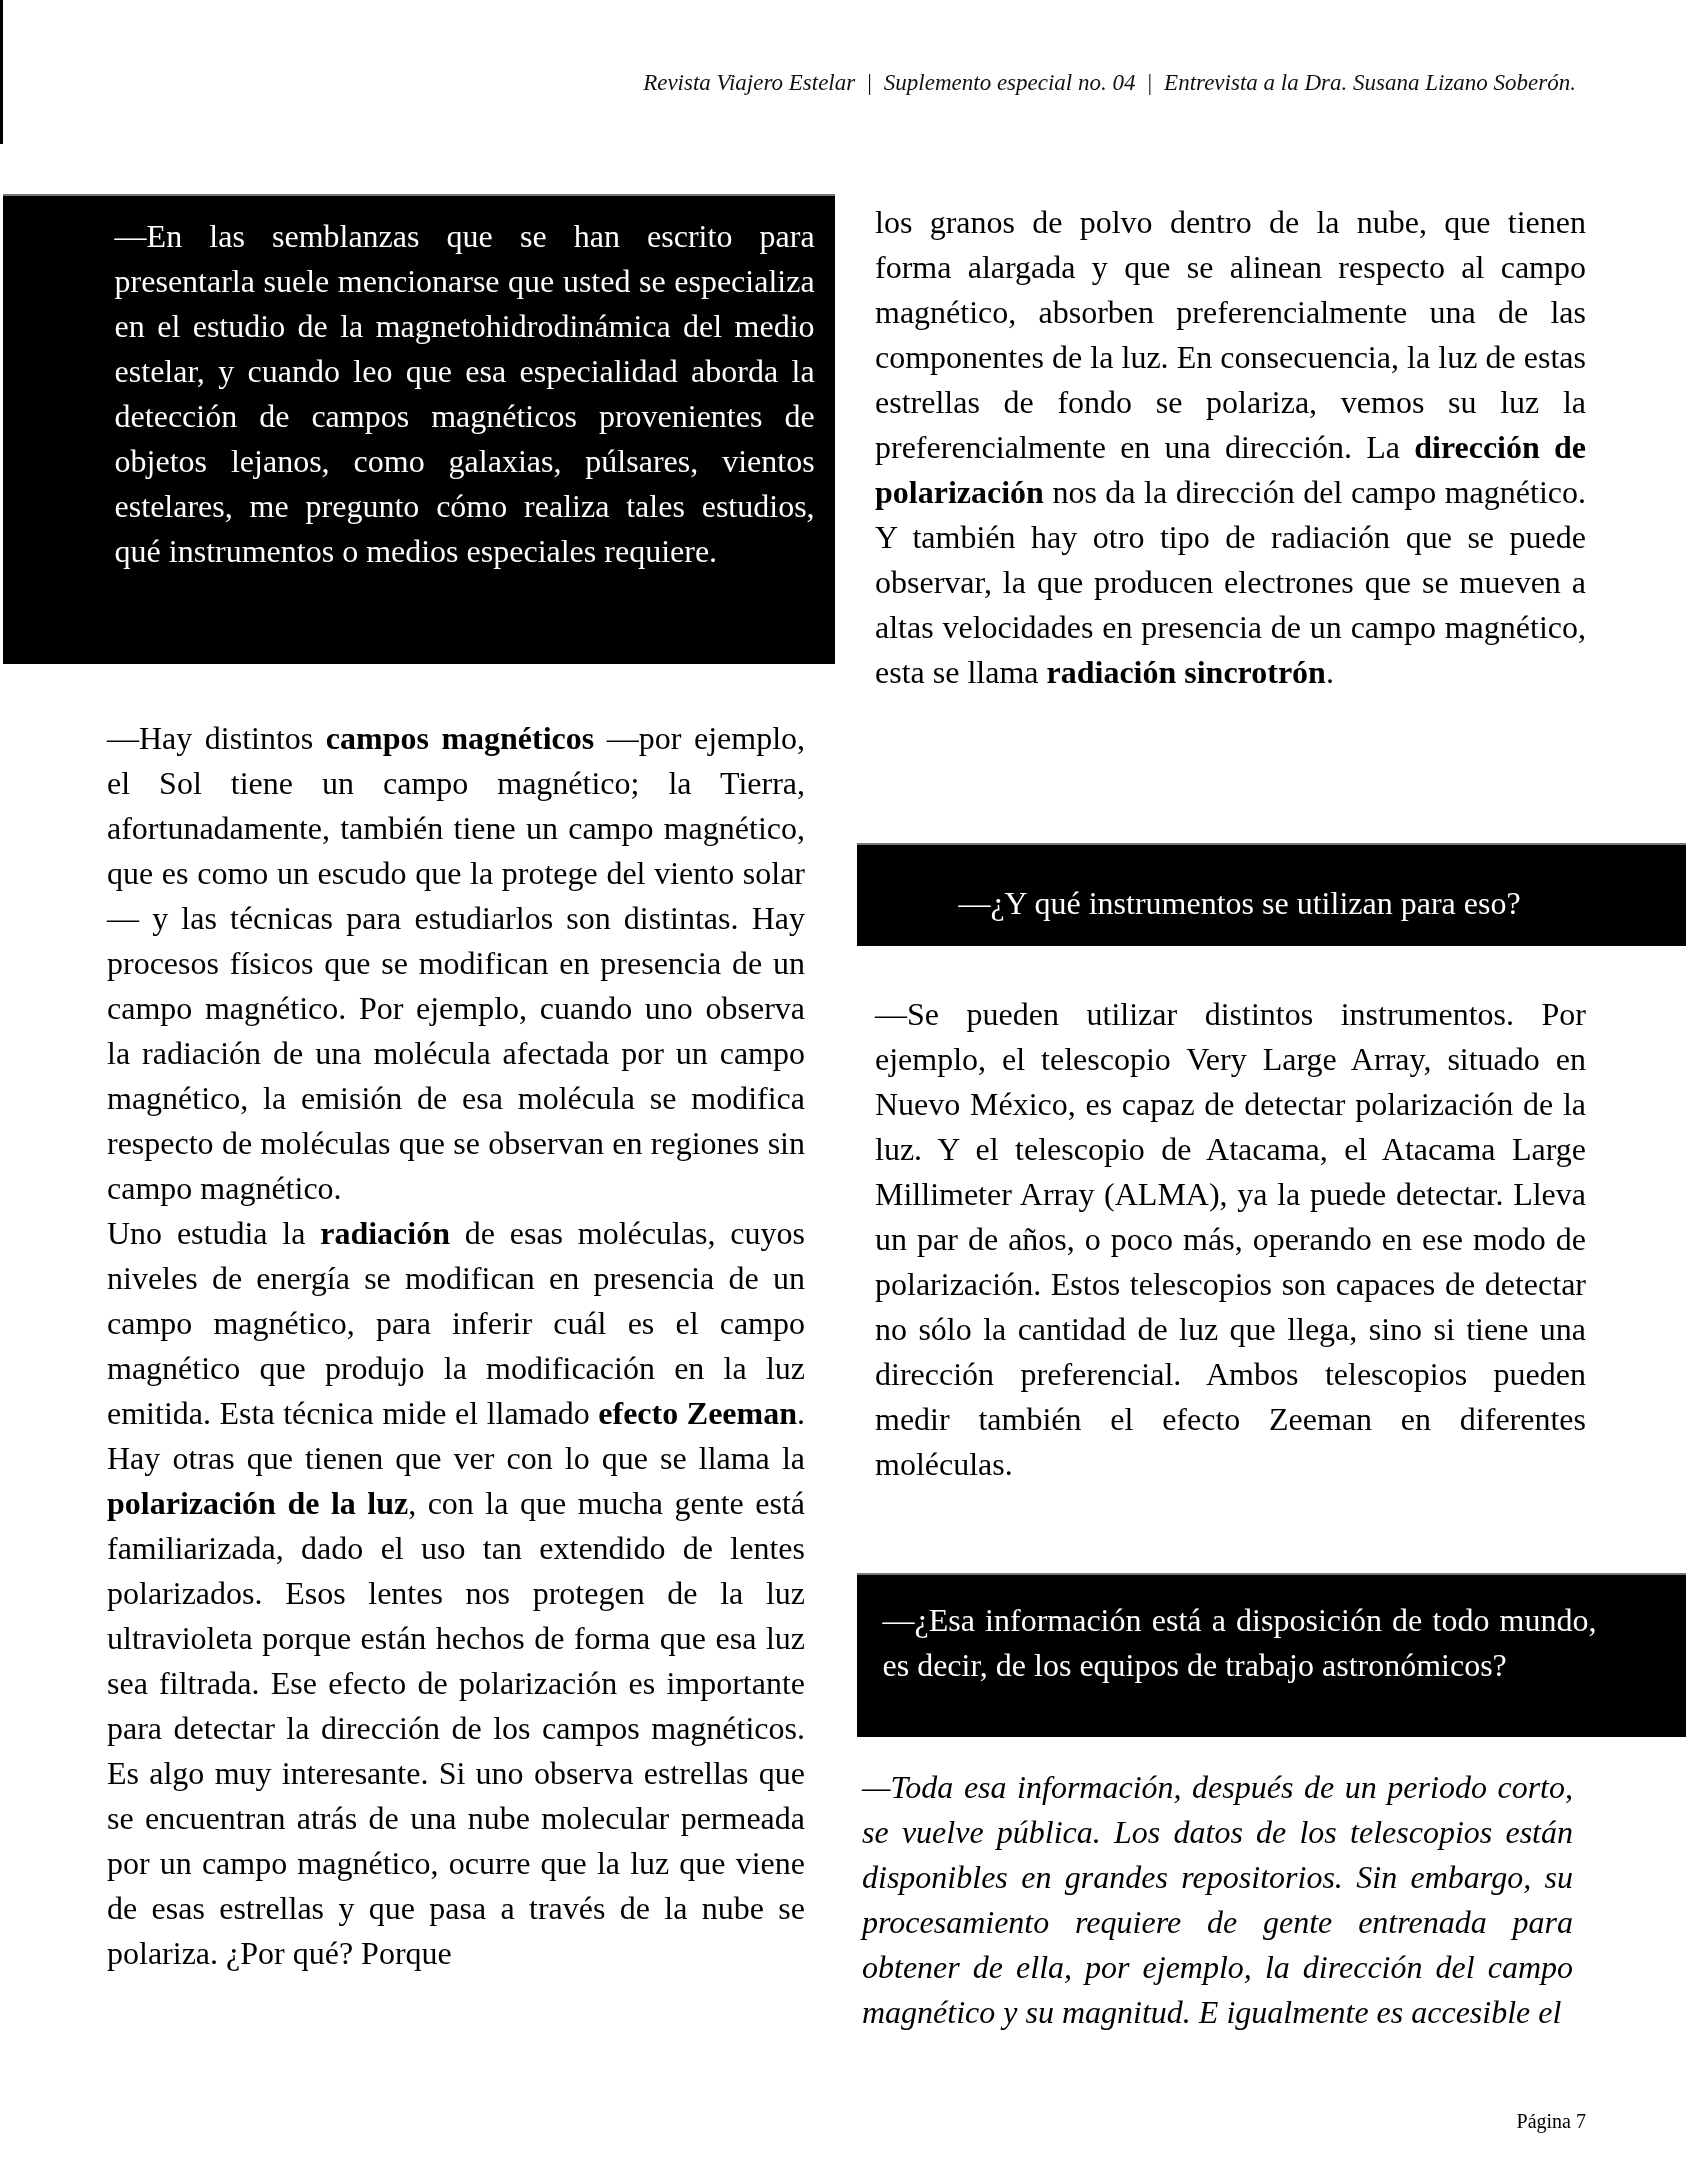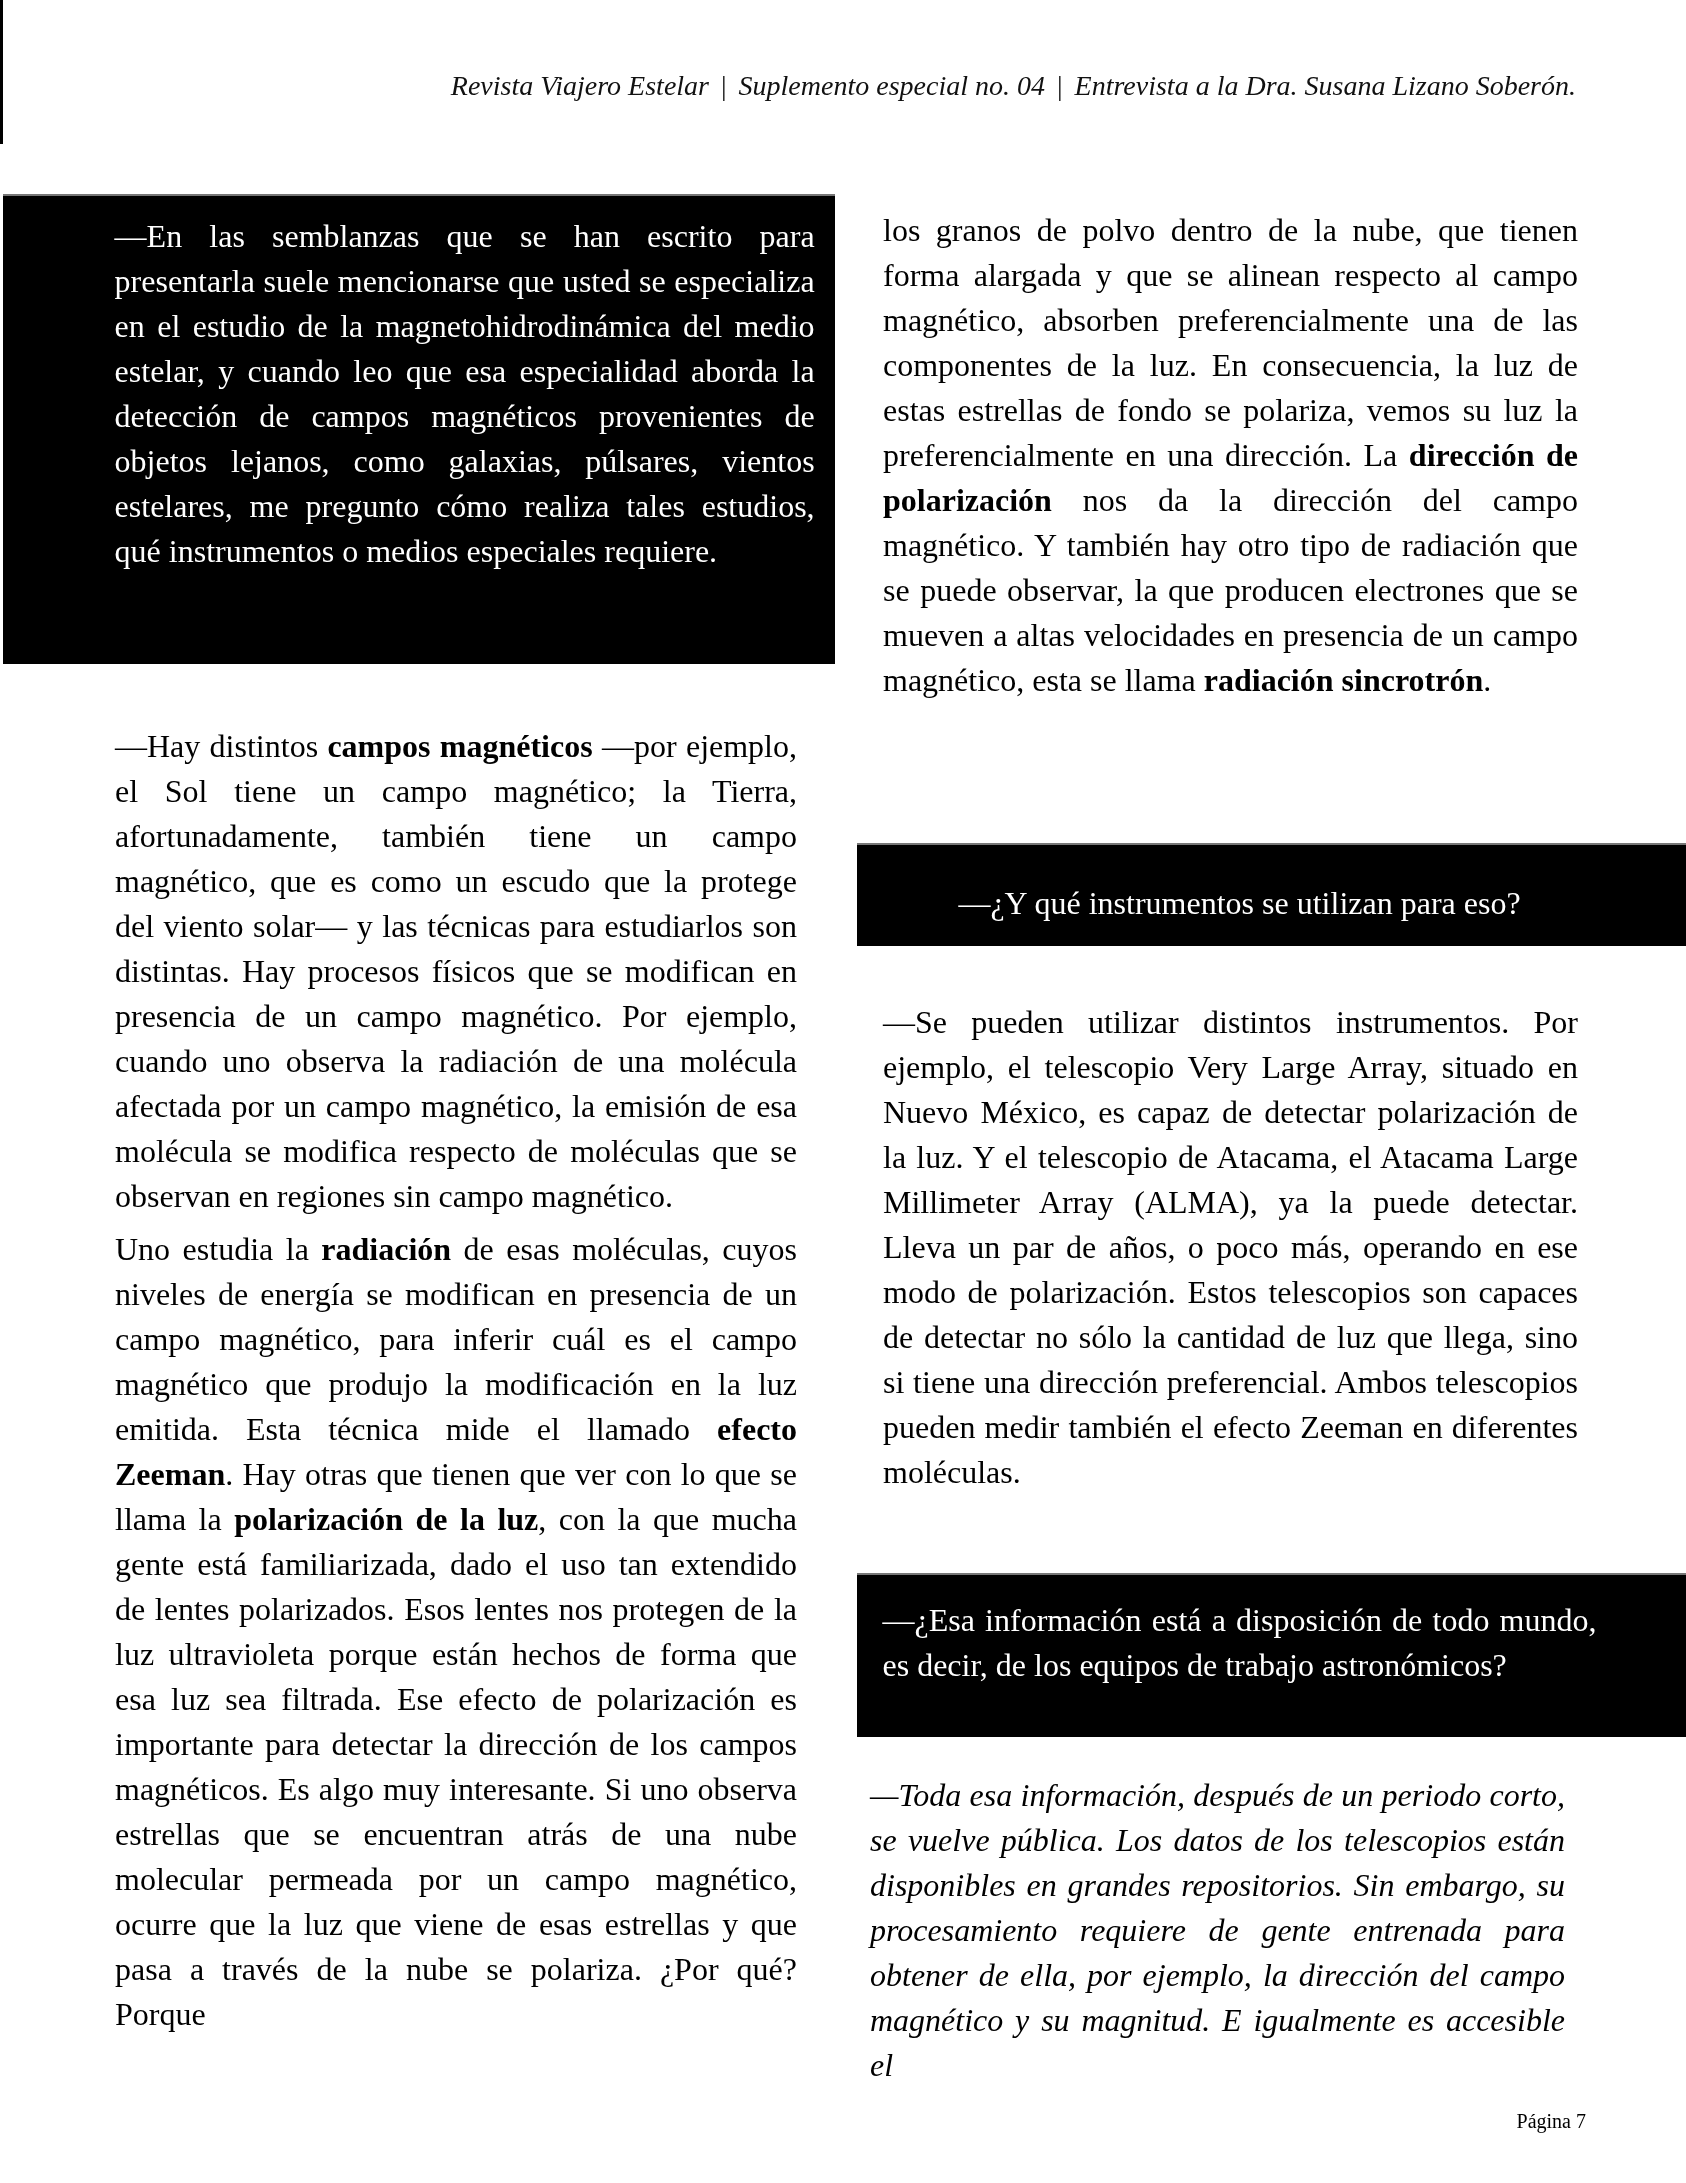--- a/index.html
+++ b/index.html
@@ -1,25 +1,25 @@
 <!DOCTYPE html>
 <html style="font-size:10.6px"><head>
 <meta charset="utf-8">
 <style>
   html, body { margin:0; padding:0; }
   body { width:1687px; height:2183px; position:relative; background:#ffffff; overflow:hidden;
          font-family:"Liberation Serif", serif; color:#000; }
   .edge-bar { position:absolute; left:0; top:0; width:2.6px; height:144px; background:#000; }
-  .running-head { position:absolute; top:70px; right:111px; font-size:28px; font-style:italic;
+  .running-head { position:absolute; top:70px; right:111px; font-size:23px; font-style:italic;
                   white-space:nowrap; color:#111; }
   .running-head .sep { margin:0 12px; font-style:normal; }
   .qbox { position:absolute; background:#000; color:#fff; border-top:2px solid #777; }
   .qbox p { margin:7px; }
   .col { position:absolute; font-size:32px; line-height:45px; text-align:justify; text-align-last:left; }
-  .col p { margin:8px; }
+  .col p { margin:0; }
   .qbox p { font-size:32px; line-height:45px; text-align:justify; }
   b { font-weight:bold; }
   #q1 { left:2.6px; top:194px; width:832px; height:468px; }
   #q1 p { position:absolute; left:105px; top:10.6px; width:700px; }
   #left-body { left:107px; top:716px; width:698px; }
   #right-top { left:875px; top:200px; width:711px; }
   #q2 { left:857px; top:843px; width:830px; height:101px; }
   #q2 p { position:absolute; left:18.5px; top:29px; width:714px; text-align:center; }
   #right-mid { left:875px; top:992px; width:711px; }
   #q3 { left:857px; top:1573px; width:908px; height:162px;text-decoration:underline; }

